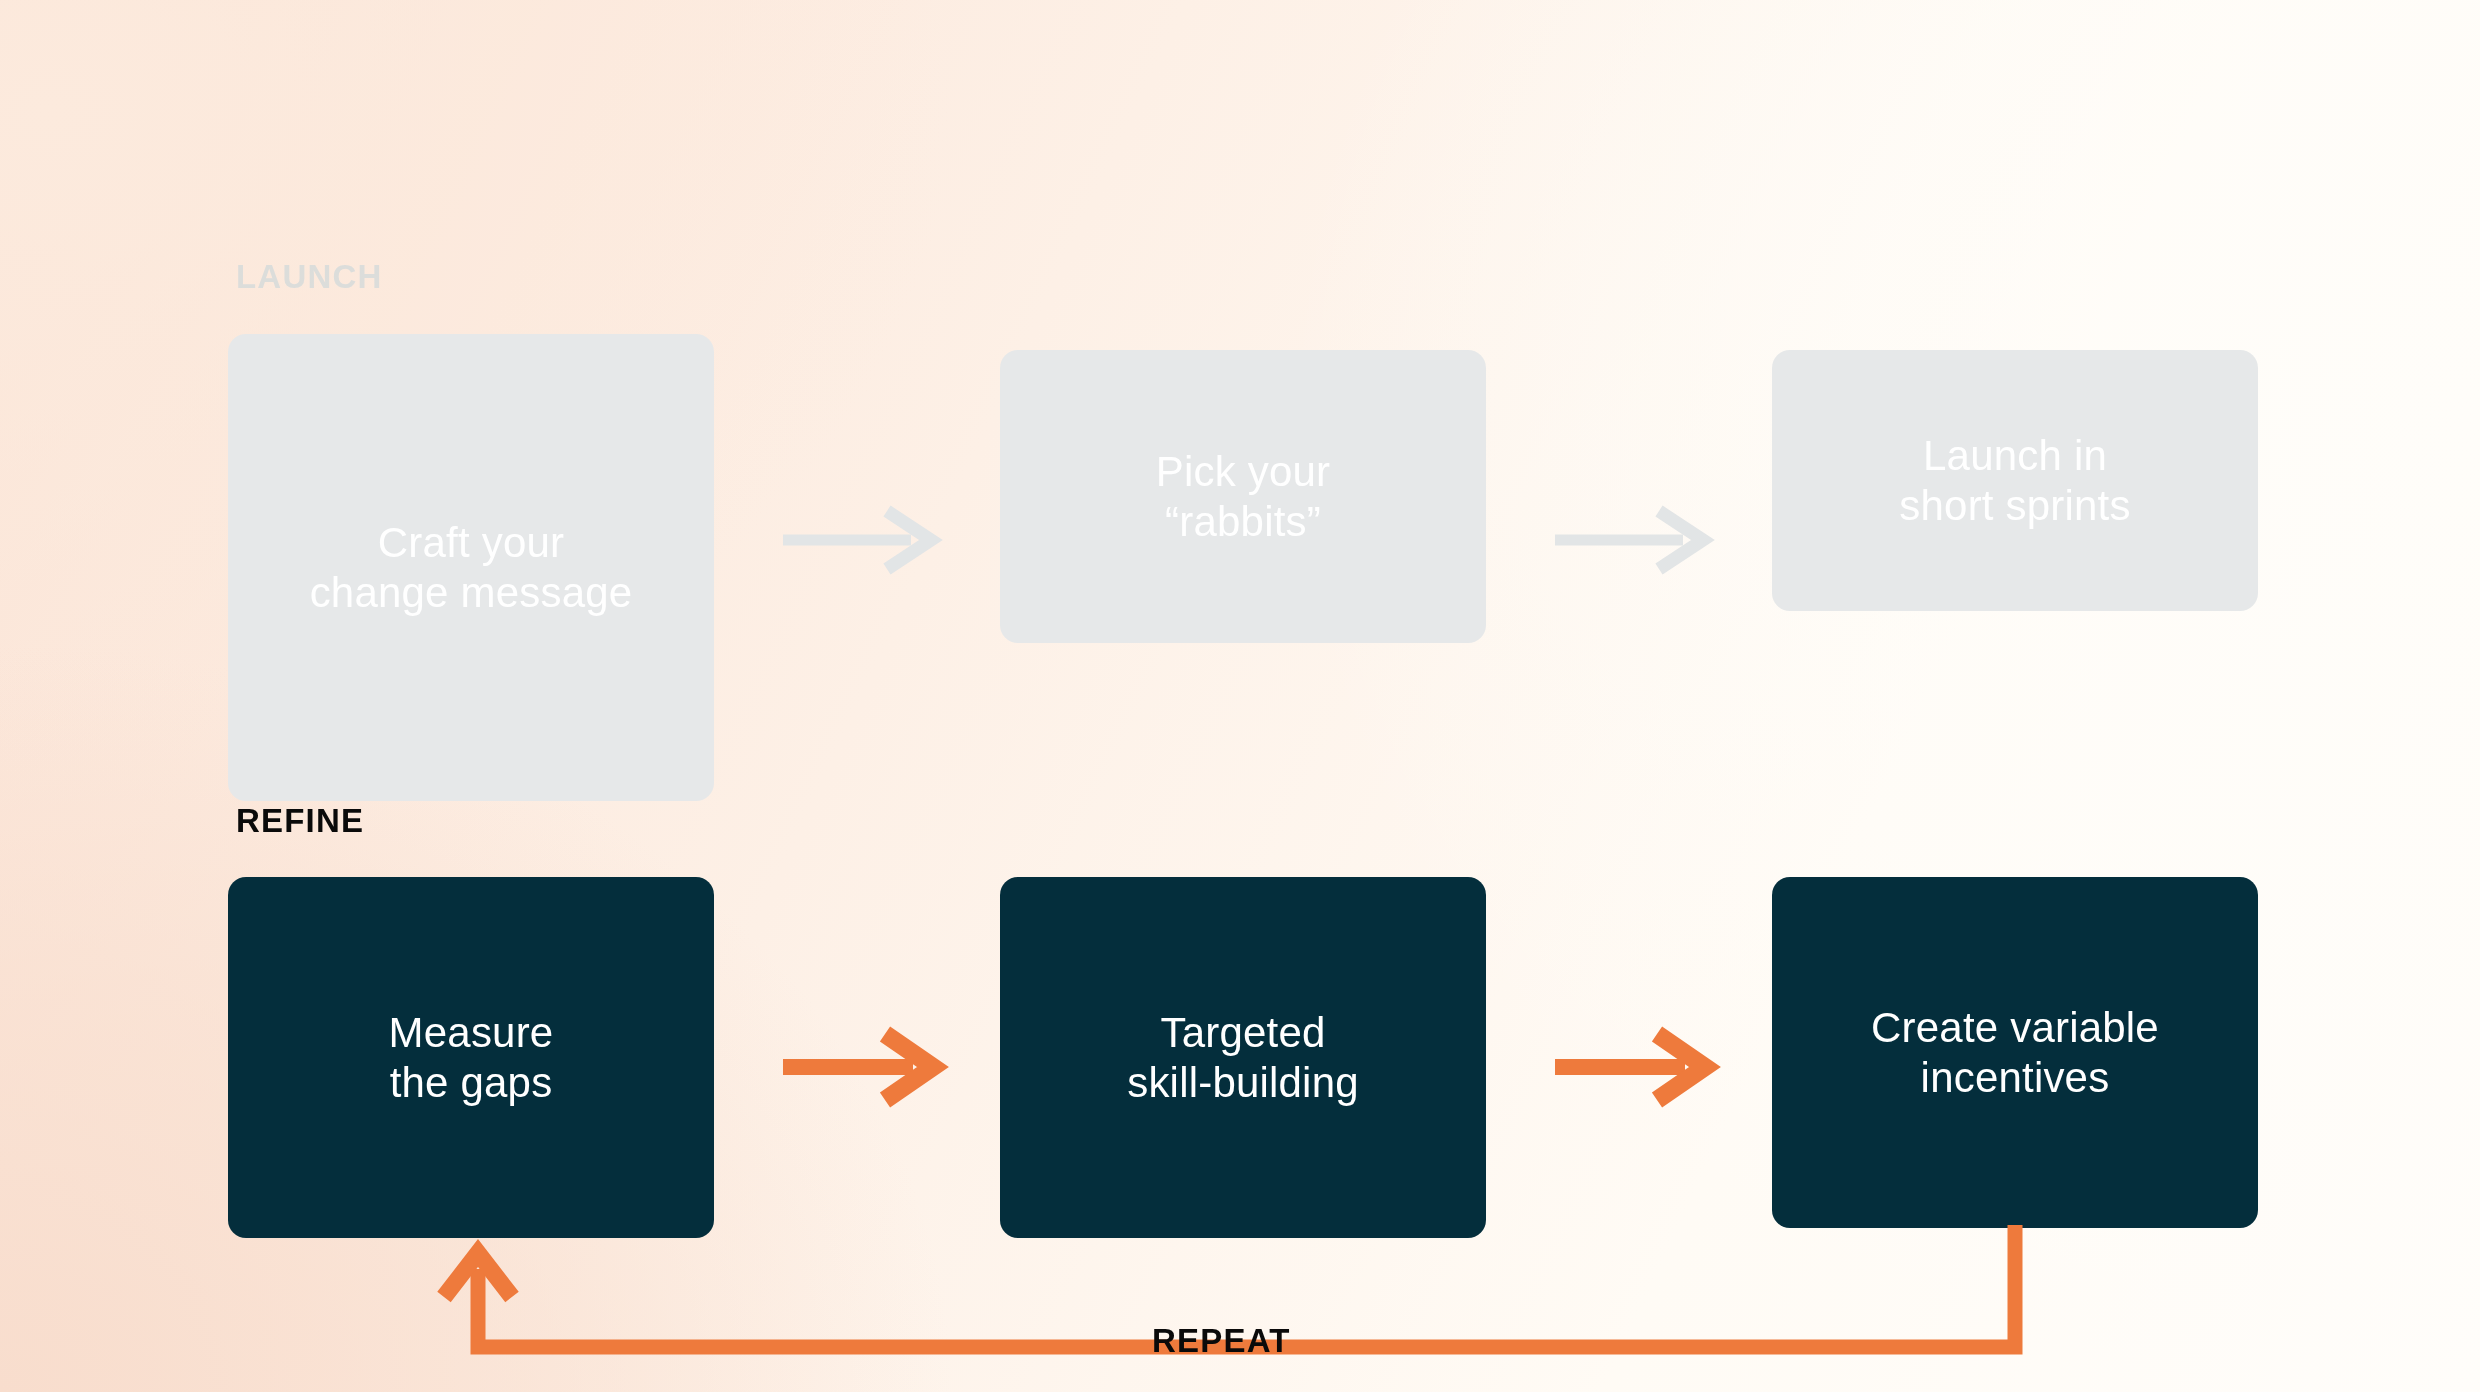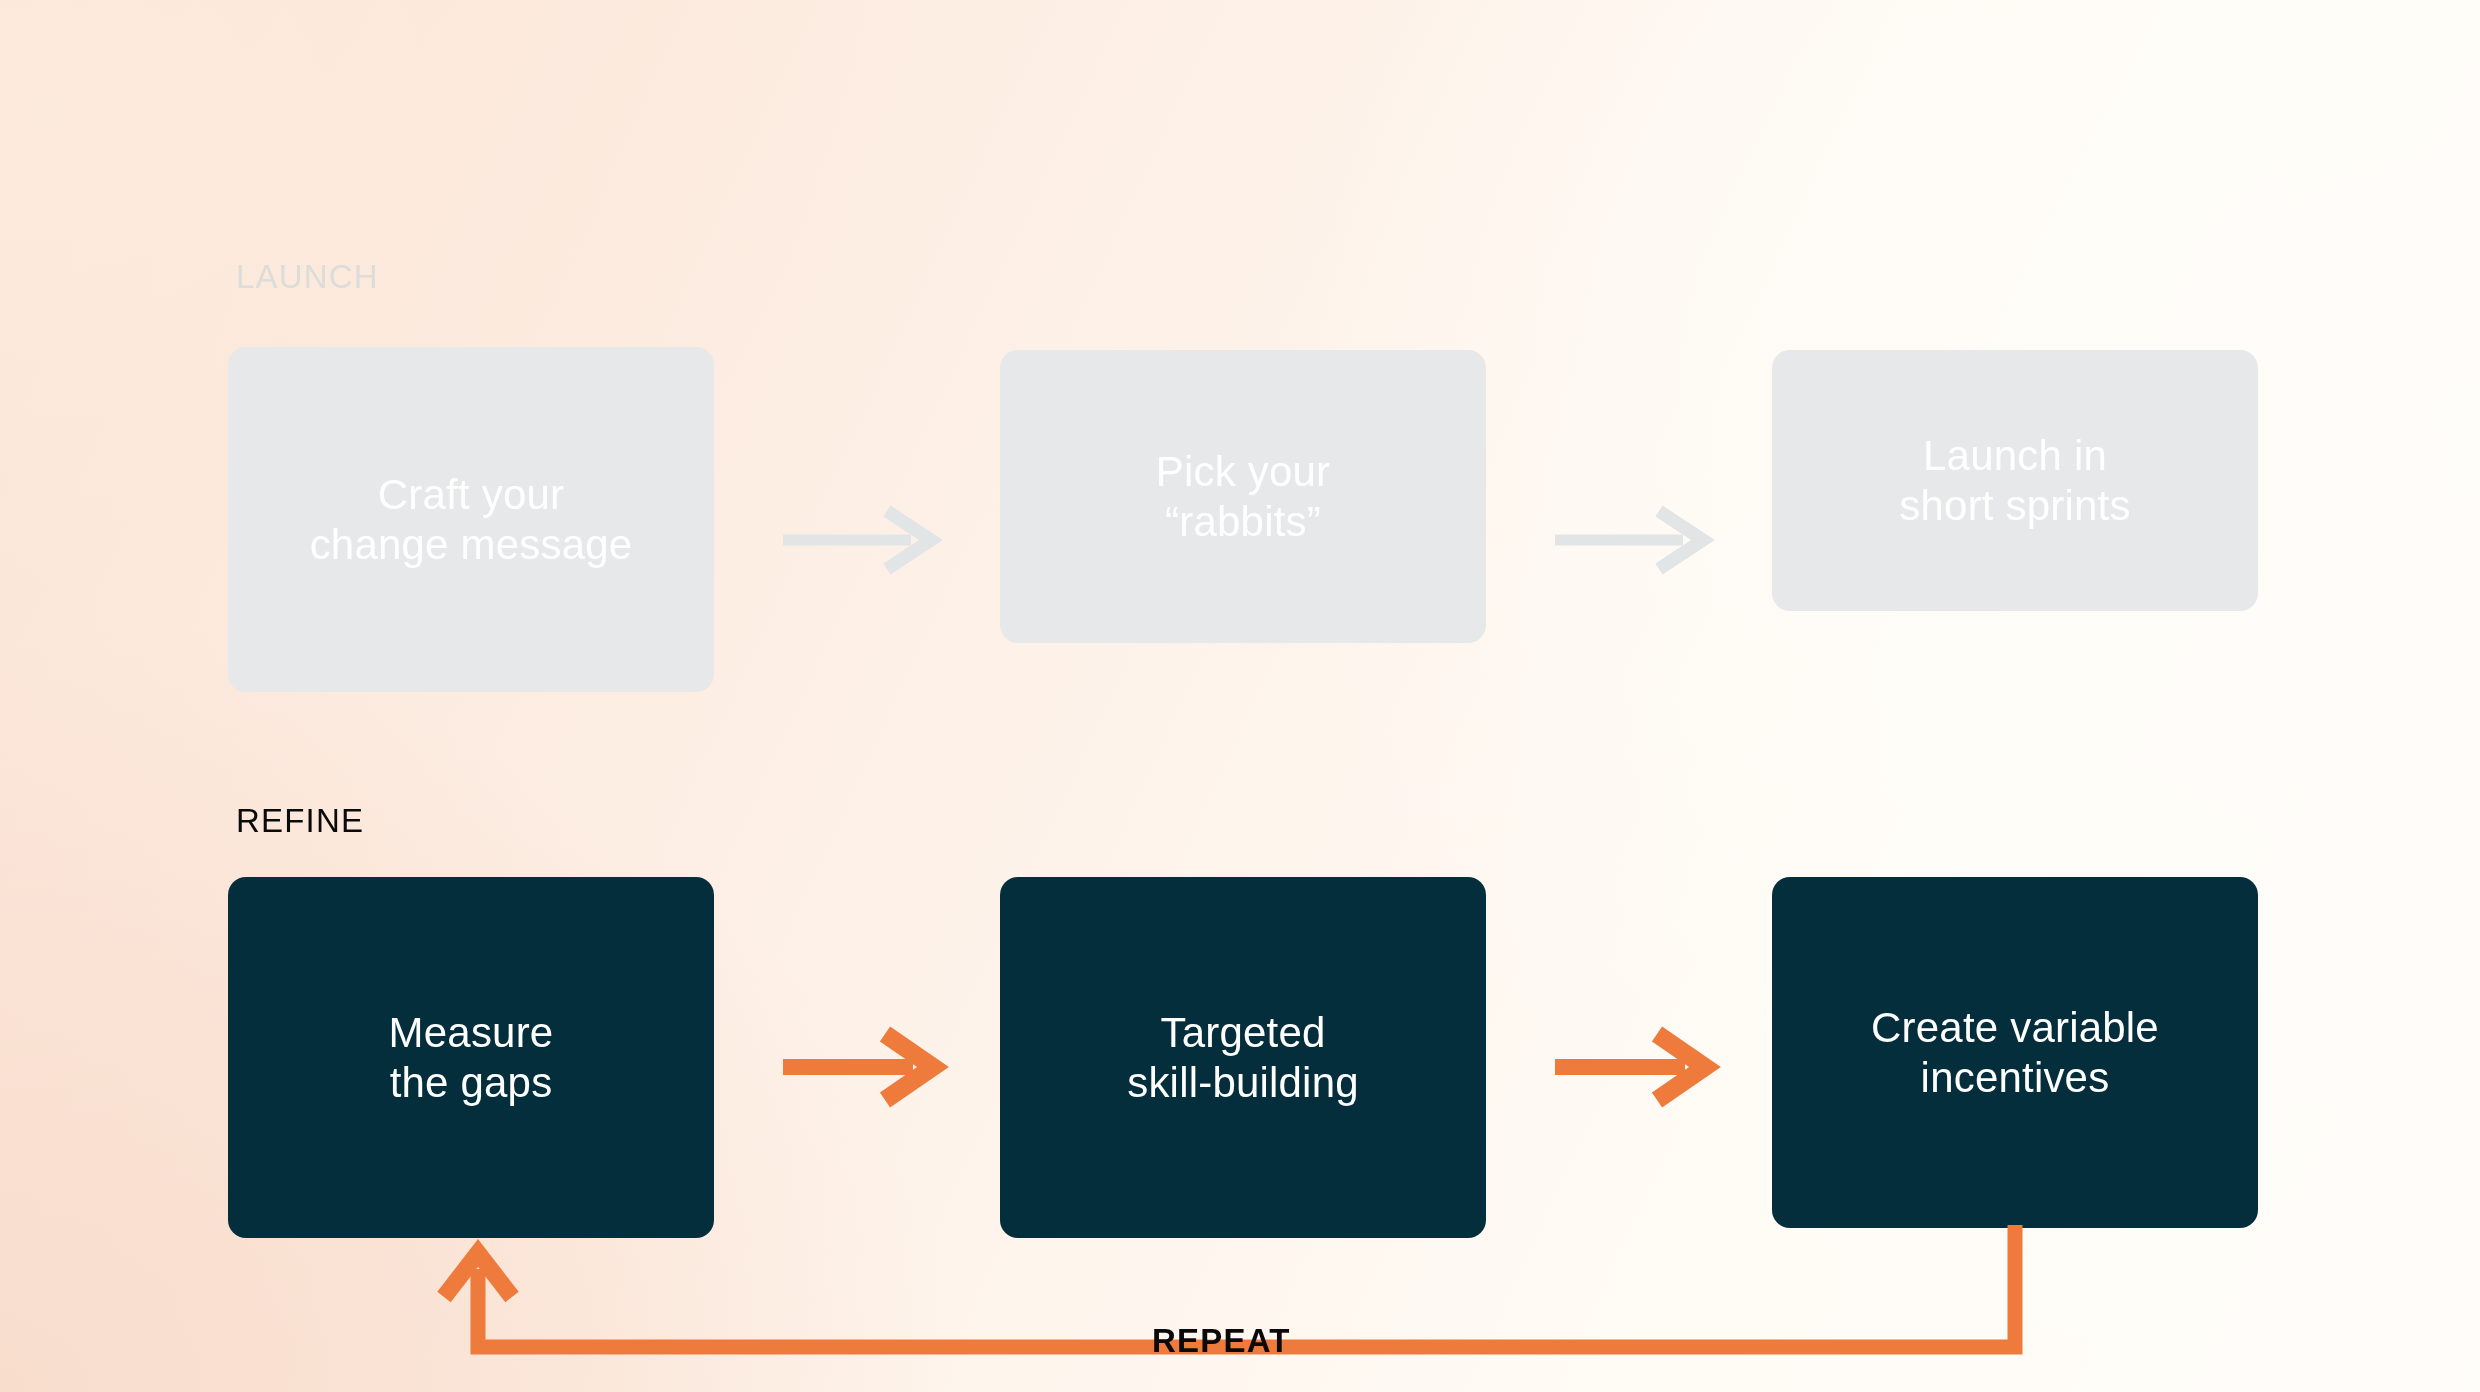--- a/index.html
+++ b/index.html
@@ -33,21 +33,21 @@
     letter-spacing: -0.5px;
     color: #0d0d0d;
     font-family: "DejaVu Sans Condensed", "Liberation Sans", sans-serif;
     font-stretch: condensed;
   }
 
   
   .sec-label {
     position: absolute;
     font-size: 33px;
-    font-weight: 400;
+    font-weight: 700;
     letter-spacing: 1.2px;
     white-space: nowrap;
   }
   #label-launch {
     left: 236px;
     top: 258px;
     color: #c9d6da;
     opacity: 0.62;
   }
   #label-refine {
@@ -73,21 +73,21 @@
     line-height: 1.18;
     letter-spacing: 0.2px;
     white-space: pre-line;
   }
   .row-launch .step-box { background: #e6e8e9; }
   .row-launch .step-text { color: #ffffff; }
   .row-refine .step-box { background: #042e3c; }
   .row-refine .step-text { color: #ffffff; }
 
   
-  #box-craft   { left: 228px;  top: 347px; width: 486px; height: 345px; }
+  #box-craft   { left: 228px;  top: 334px; width: 486px; height: 467px; }
   #box-rabbits { left: 1000px; top: 350px; width: 486px; height: 293px; }
   #box-sprints { left: 1772px; top: 350px; width: 486px; height: 261px; }
 
   
   #box-measure    { left: 228px;  top: 877px; width: 486px; height: 361px; }
   #box-skill      { left: 1000px; top: 877px; width: 486px; height: 361px; }
   #box-incentives { left: 1772px; top: 877px; width: 486px; height: 351px; }
 
   
   .arrow {

